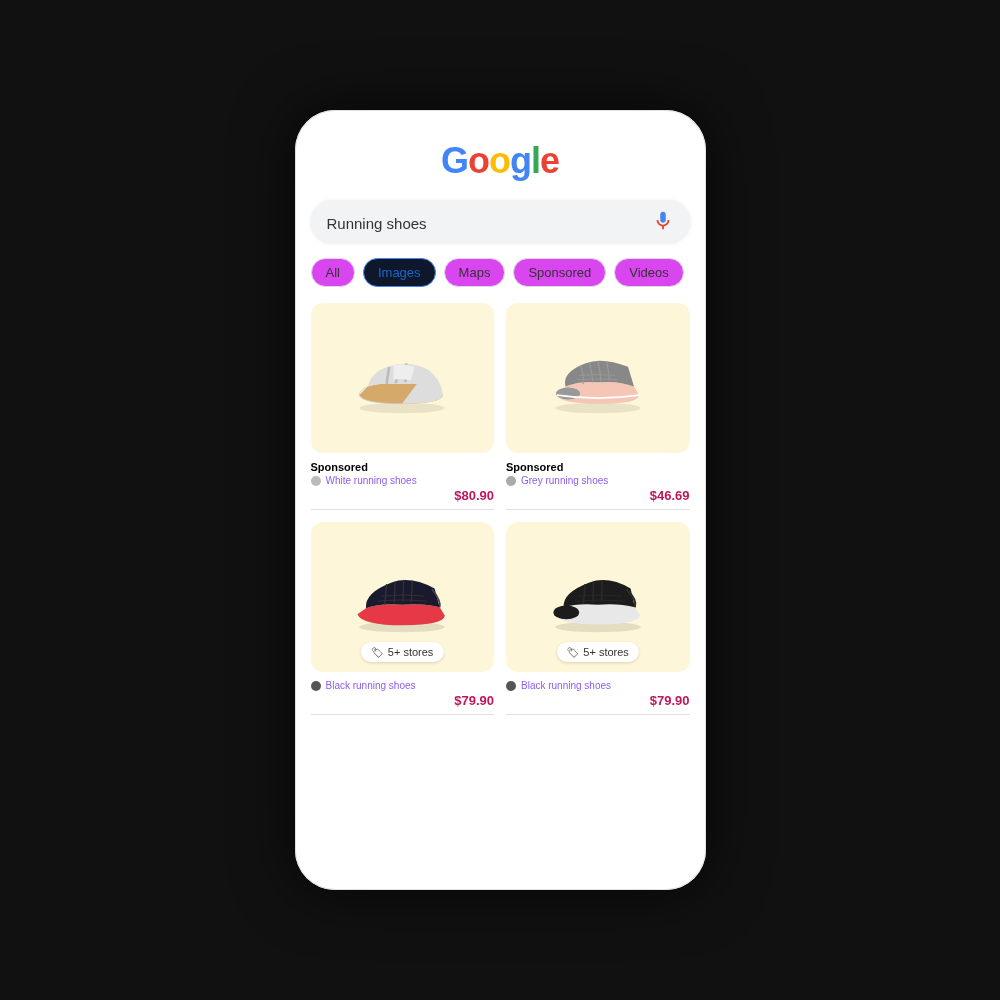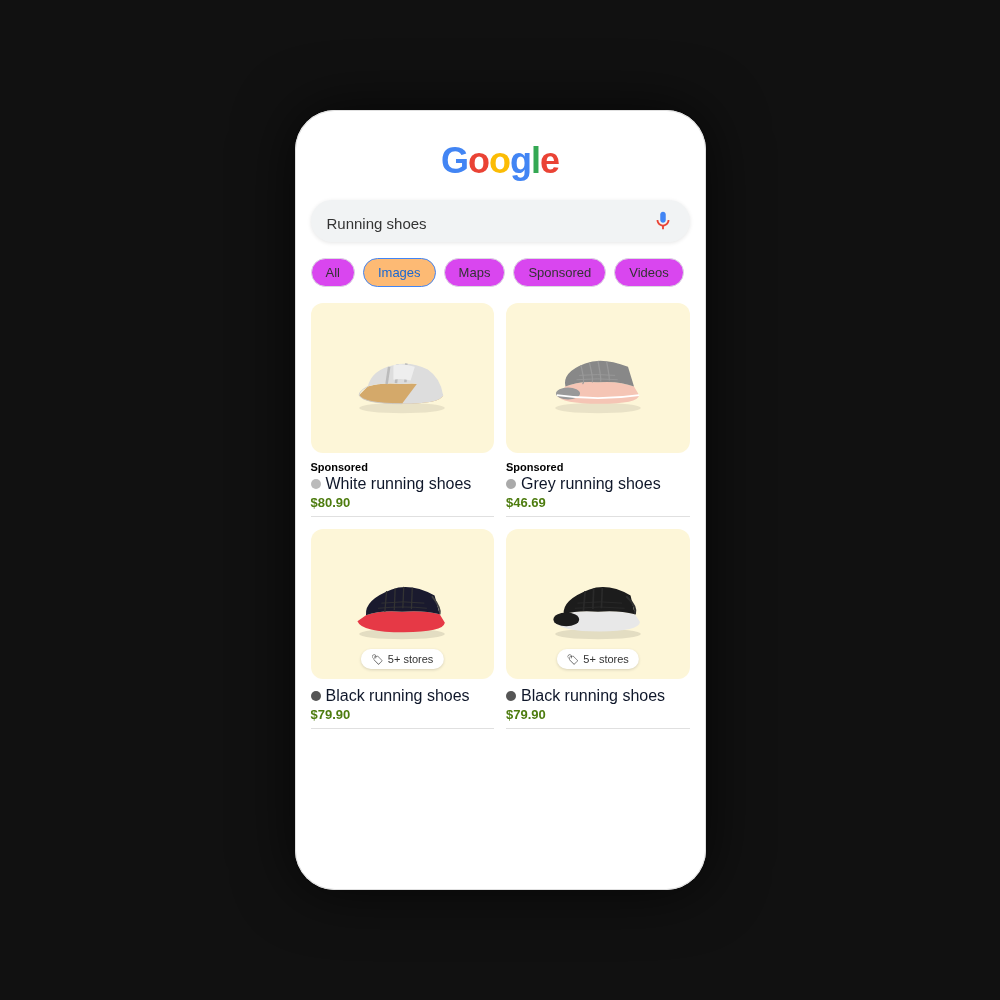--- a/index.html
+++ b/index.html
@@ -74,21 +74,21 @@
       padding: 6px 14px;
       border-radius: 20px;
       border: 1px solid #dadce0;
       font-size: 13px;
       cursor: pointer;
       white-space: nowrap;
       background: #d946ef;
       color: #333;
     }
     .tab.active {
-      background: #fdba74;
+      background: #0f172a;
       border-color: #4285F4;
       color: #1967d2;
       font-weight: 500;
     }
 
     
     .product-grid {
       display: grid;
       grid-template-columns: 1fr 1fr;
       gap: 12px;
@@ -132,36 +132,37 @@
     .tag-icon { font-size: 10px; }
     .product-sponsored {
       font-size: 11px;
       font-weight: 700;
       margin-bottom: 2px;
     }
     .product-name {
       display: flex;
       align-items: center;
       gap: 5px;
-      font-size: 16px;
-      color: #0f172a;
+      font-size: 10px;
+      color: #8b5cf6;
       margin-bottom: 2px;
     }
     .color-dot {
       width: 10px;
       height: 10px;
       border-radius: 50%;
       display: inline-block;
       flex-shrink: 0;
     }
     .product-price {
       font-size: 13px;
       font-weight: 600;
-      color: #4d7c0f;
+      color: #be185d;
       margin-bottom: 6px;
+      text-align: right;
     }
     .product-divider {
       height: 1px;
       background: #e0e0e0;
       margin-top: 4px;
     }
   </style>
 </head>
 <body>
 

